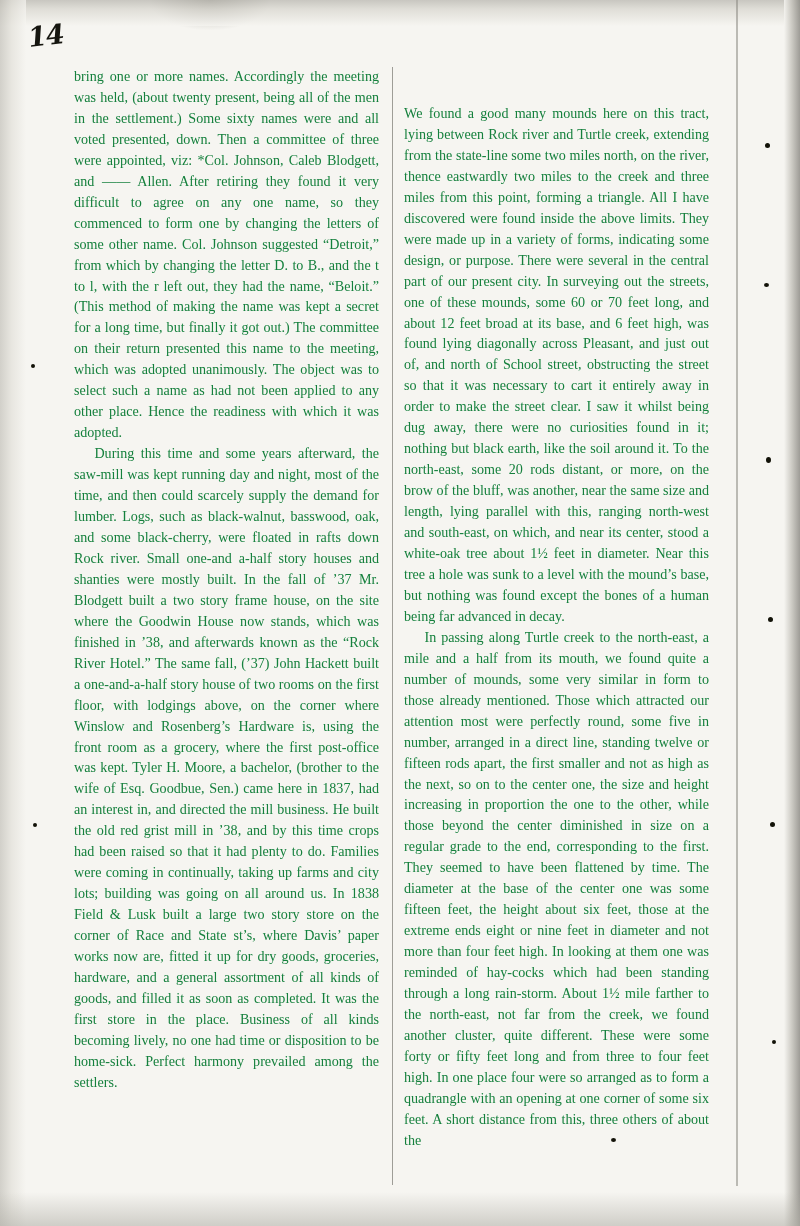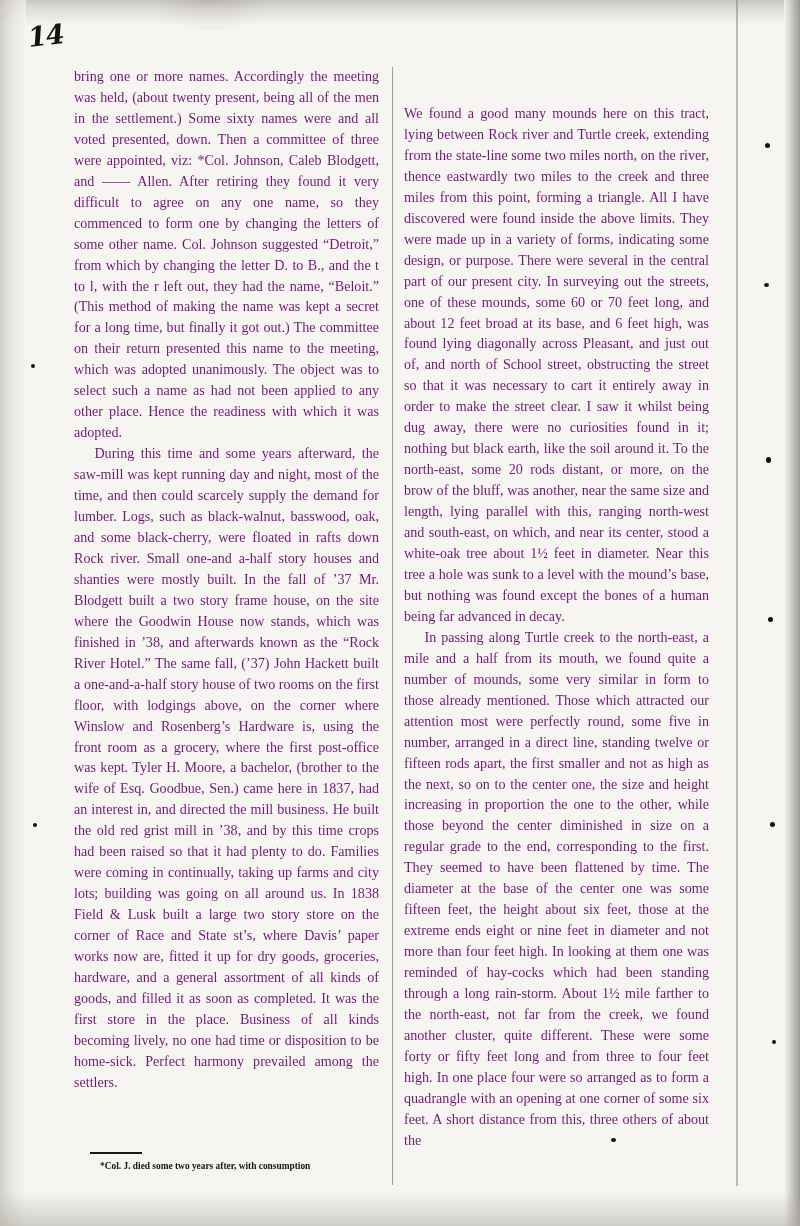--- a/index.html
+++ b/index.html
@@ -75,21 +75,21 @@
   
   .columns {
     position: absolute;
     left: 74px; top: 66px;
     width: 654px;
   }
   .col {
     position: absolute;
     top: 0;
     width: 305px;
-    color: #701a75;
+    color: #15803d;
     font-size: 14.1px;
     line-height: 20.95px;
     text-align: justify;
     text-justify: inter-word;
     -webkit-font-smoothing: none;
   }
   .col-left  { left: 0; }
   .col-right { left: 330px; margin-top: 37px; }
 
   .col p {
@@ -165,24 +165,20 @@
       <p>During this time and some years afterward, the saw-mill was kept running day and night, most of the time, and then could scarcely supply the demand for lumber. Logs, such as black-walnut, basswood, oak, and some black-cherry, were floated in rafts down Rock river. Small one-and a-half story houses and shanties were mostly built. In the fall of ’37 Mr. Blodgett built a two story frame house, on the site where the Goodwin House now stands, which was finished in ’38, and afterwards known as the “Rock River Hotel.” The same fall, (’37) John Hackett built a one-and-a-half story house of two rooms on the first floor, with lodgings above, on the corner where Winslow and Rosenberg’s Hardware is, using the front room as a grocery, where the first post-office was kept. Tyler H. Moore, a bachelor, (brother to the wife of Esq. Goodbue, Sen.) came here in 1837, had an interest in, and directed the mill business. He built the old red grist mill in ’38, and by this time crops had been raised so that it had plenty to do. Families were coming in continually, taking up farms and city lots; building was going on all around us. In 1838 Field &amp; Lusk built a large two story store on the corner of Race and State st’s, where Davis’ paper works now are, fitted it up for dry goods, groceries, hardware, and a general assortment of all kinds of goods, and filled it as soon as completed. It was the first store in the place. Business of all kinds becoming lively, no one had time or disposition to be home-sick. Perfect harmony prevailed among the settlers.</p>
     </div>
 
     <div class="col col-right">
       <p class="noindent">We found a good many mounds here on this tract, lying between Rock river and Turtle creek, extending from the state-line some two miles north, on the river, thence eastwardly two miles to the creek and three miles from this point, forming a triangle. All I have discovered were found inside the above limits. They were made up in a variety of forms, indicating some design, or purpose. There were several in the central part of our present city. In surveying out the streets, one of these mounds, some 60 or 70 feet long, and about 12 feet broad at its base, and 6 feet high, was found lying diagonally across Pleasant, and just out of, and north of School street, obstructing the street so that it was necessary to cart it entirely away in order to make the street clear. I saw it whilst being dug away, there were no curiosities found in it; nothing but black earth, like the soil around it. To the north-east, some 20 rods distant, or more, on the brow of the bluff, was another, near the same size and length, lying parallel with this, ranging north-west and south-east, on which, and near its center, stood a white-oak tree about 1½ feet in diameter. Near this tree a hole was sunk to a level with the mound’s base, but nothing was found except the bones of a human being far advanced in decay.</p>
       <p>In passing along Turtle creek to the north-east, a mile and a half from its mouth, we found quite a number of mounds, some very similar in form to those already mentioned. Those which attracted our attention most were perfectly round, some five in number, arranged in a direct line, standing twelve or fifteen rods apart, the first smaller and not as high as the next, so on to the center one, the size and height increasing in proportion the one to the other, while those beyond the center diminished in size on a regular grade to the end, corresponding to the first. They seemed to have been flattened by time. The diameter at the base of the center one was some fifteen feet, the height about six feet, those at the extreme ends eight or nine feet in diameter and not more than four feet high. In looking at them one was reminded of hay-cocks which had been standing through a long rain-storm. About 1½ mile farther to the north-east, not far from the creek, we found another cluster, quite different. These were some forty or fifty feet long and from three to four feet high. In one place four were so arranged as to form a quadrangle with an opening at one corner of some six feet. A short distance from this, three others of about the</p>
     </div>
 
   </div>
 
-  <div class="footnote-area">
-    <div class="footnote-rule"></div>
-    <div class="footnote-text">*Col. J. died some two years after, with consumption</div>
-  </div>
 
   <div class="speck" style="left:765px; top:143px; width:5px; height:5px;"></div>
   <div class="speck" style="left:764px; top:283px; width:5px; height:4px;"></div>
   <div class="speck" style="left:766px; top:457px; width:5px; height:6px;"></div>
   <div class="speck" style="left:768px; top:617px; width:5px; height:5px;"></div>
   <div class="speck" style="left:770px; top:822px; width:5px; height:5px;"></div>
   <div class="speck" style="left:772px; top:1040px; width:4px; height:4px;"></div>
   <div class="speck" style="left:31px; top:364px; width:4px; height:4px;"></div>
   <div class="speck" style="left:33px; top:823px; width:4px; height:4px;"></div>
   <div class="speck" style="left:611px; top:1138px; width:5px; height:4px;"></div>

